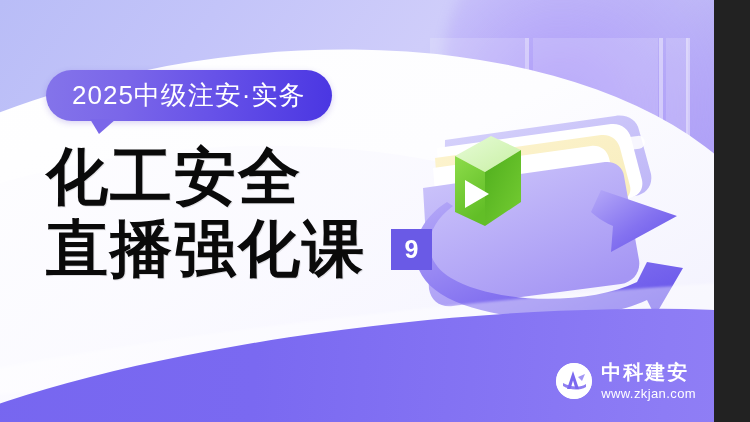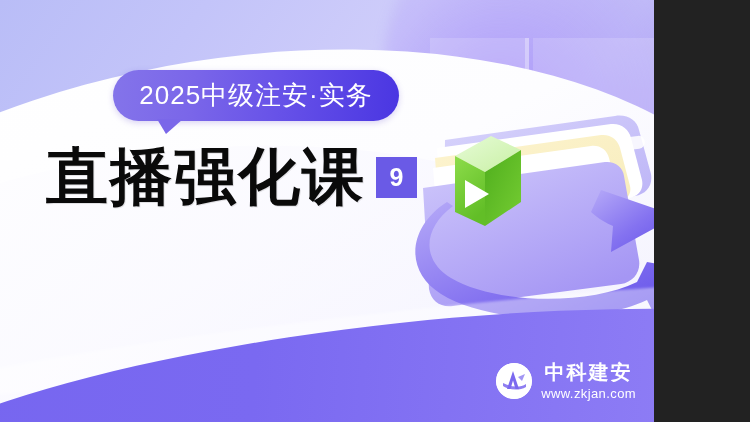--- a/index.html
+++ b/index.html
@@ -1,23 +1,22 @@
 <!DOCTYPE html>
 <html><head>
 <meta charset="utf-8">
 <style>
   html,body{margin:0;padding:0;background:#222;}
   *{box-sizing:border-box;}
   .banner{
     position:relative;
-    width:654px;height:422px;
+    width:714px;height:422px;
     overflow:hidden;
     font-family:"Liberation Sans","DejaVu Sans",sans-serif;
     background:linear-gradient(125deg,#b9bdf7 0%,#c3c4f9 22%,#cfcdfa 45%,#c2bdf8 68%,#9c85f4 100%);
-    text-align:center;
   }
 
   
   .panel{position:absolute;background:rgba(255,255,255,0.16);}
   .panel.p1{left:430px;top:38px;width:95px;height:300px;}
   .panel.p2{left:533px;top:38px;width:125px;height:300px;}
   .panel.p3{left:666px;top:38px;width:22px;height:300px;}
   .panel-edge{position:absolute;background:rgba(255,255,255,0.42);width:4px;height:300px;top:38px;}
   .panel-edge.e1{left:525px;}
   .panel-edge.e2{left:659px;}
@@ -90,21 +89,21 @@
     position:relative;
     font-family:"DejaVu Sans","Liberation Sans",sans-serif;
     font-weight:700;font-size:62px;line-height:68px;color:#0a0a0a;
     letter-spacing:2px;white-space:nowrap;
     text-shadow:1px 1px 0 rgba(0,0,0,0.10);
   }
   .hl{
     position:absolute;left:2px;top:46px;
     width:142px;height:17px;background:#c7f07a;z-index:-1;
   }
-  .line2{display:flex;align-items:center;gap:10px;margin-top:4px;}
+  .line2{display:flex;align-items:center;gap:25px;margin-top:4px;}
   .numbadge{
     width:41px;height:41px;background:#6a5ae6;color:#fff;
     display:flex;align-items:center;justify-content:center;
     font-size:25px;font-weight:700;font-family:"Liberation Sans",sans-serif;
     line-height:1;
   }
 
   
   .logo{position:absolute;right:18px;bottom:22px;display:flex;align-items:center;gap:9px;}
   .logo-mark{width:36px;height:36px;border-radius:50%;background:#ffffff;position:relative;overflow:hidden;}
@@ -193,20 +192,24 @@
   <div class="band-hi"></div>
   <div class="band"></div>
 
   <div class="textblock">
     <div class="badge">
       <span>2025中级注安·实务</span>
       <span class="badge-tail"></span>
     </div>
 
     <div class="title-wrap">
+      <div class="title-line">
+        <span class="hl"></span>
+        <span>化工安全</span>
+      </div>
       <div class="line2">
         <span class="title-line">直播强化课</span>
         <span class="numbadge">9</span>
       </div>
     </div>
   </div>
 
   <div class="logo">
     <div class="logo-mark">
       <svg viewBox="0 0 36 36" width="36" height="36" xmlns="http://www.w3.org/2000/svg">

